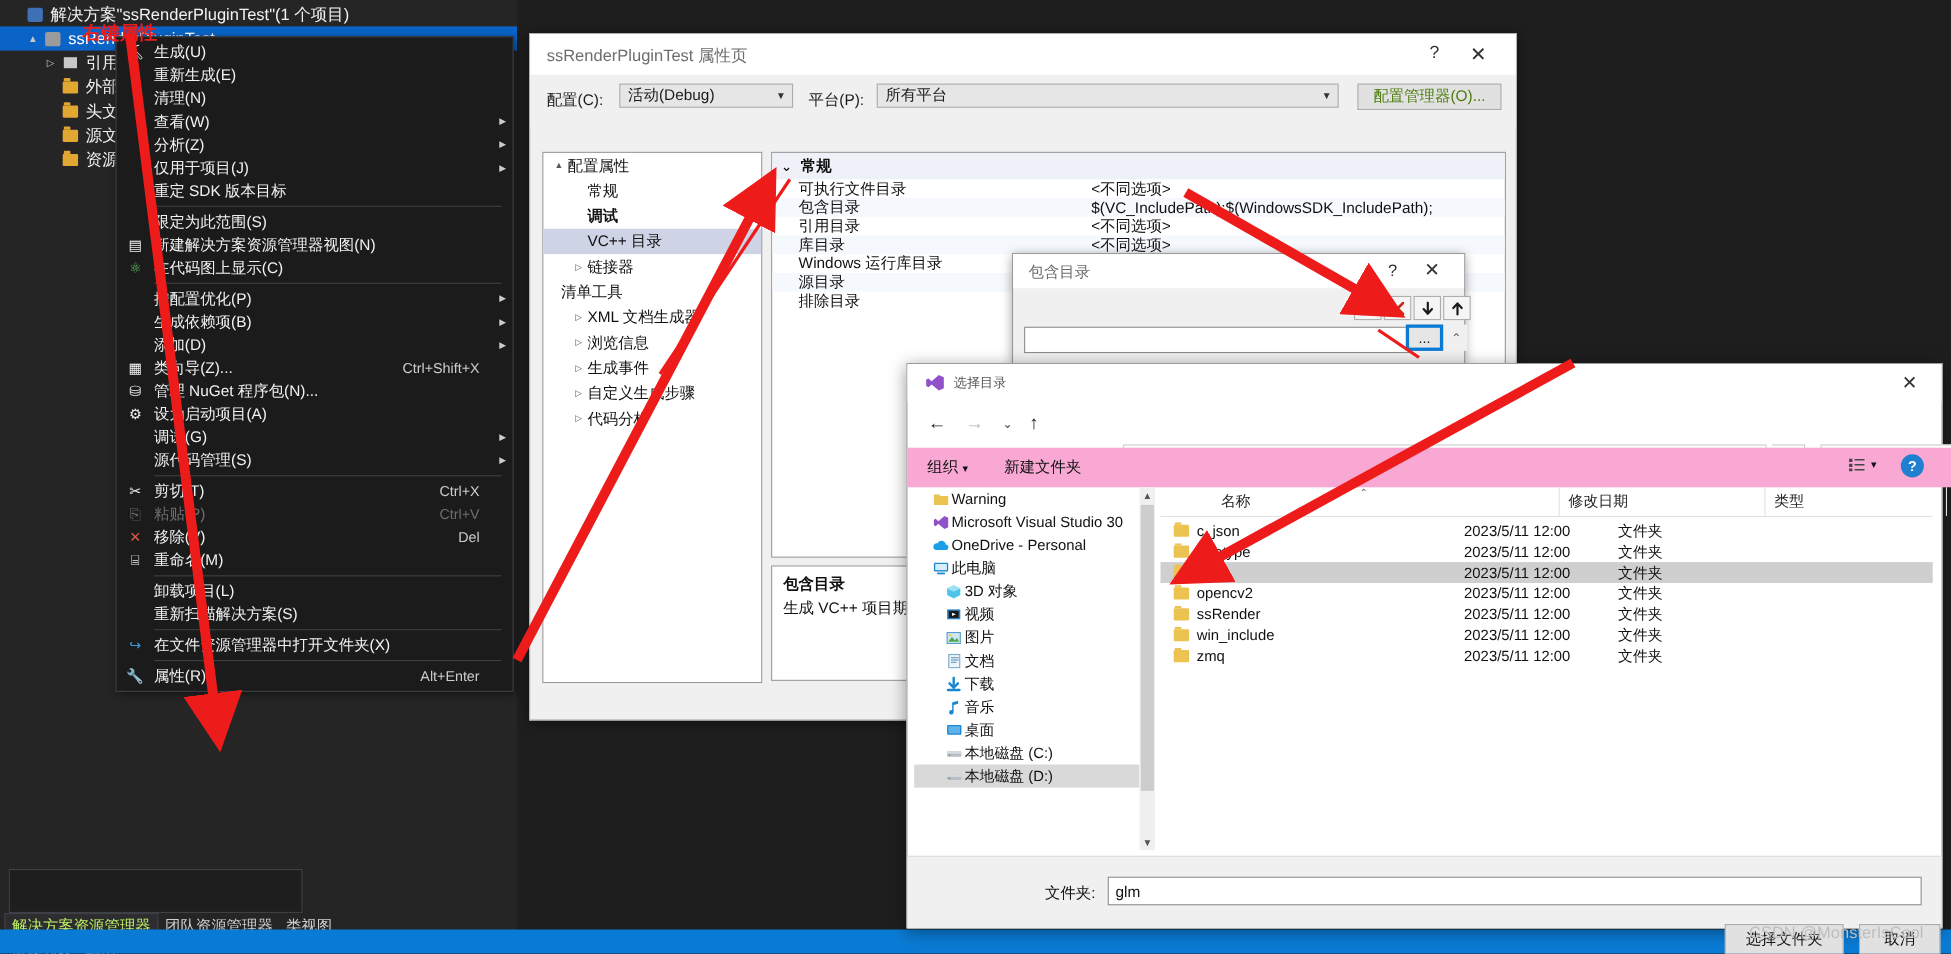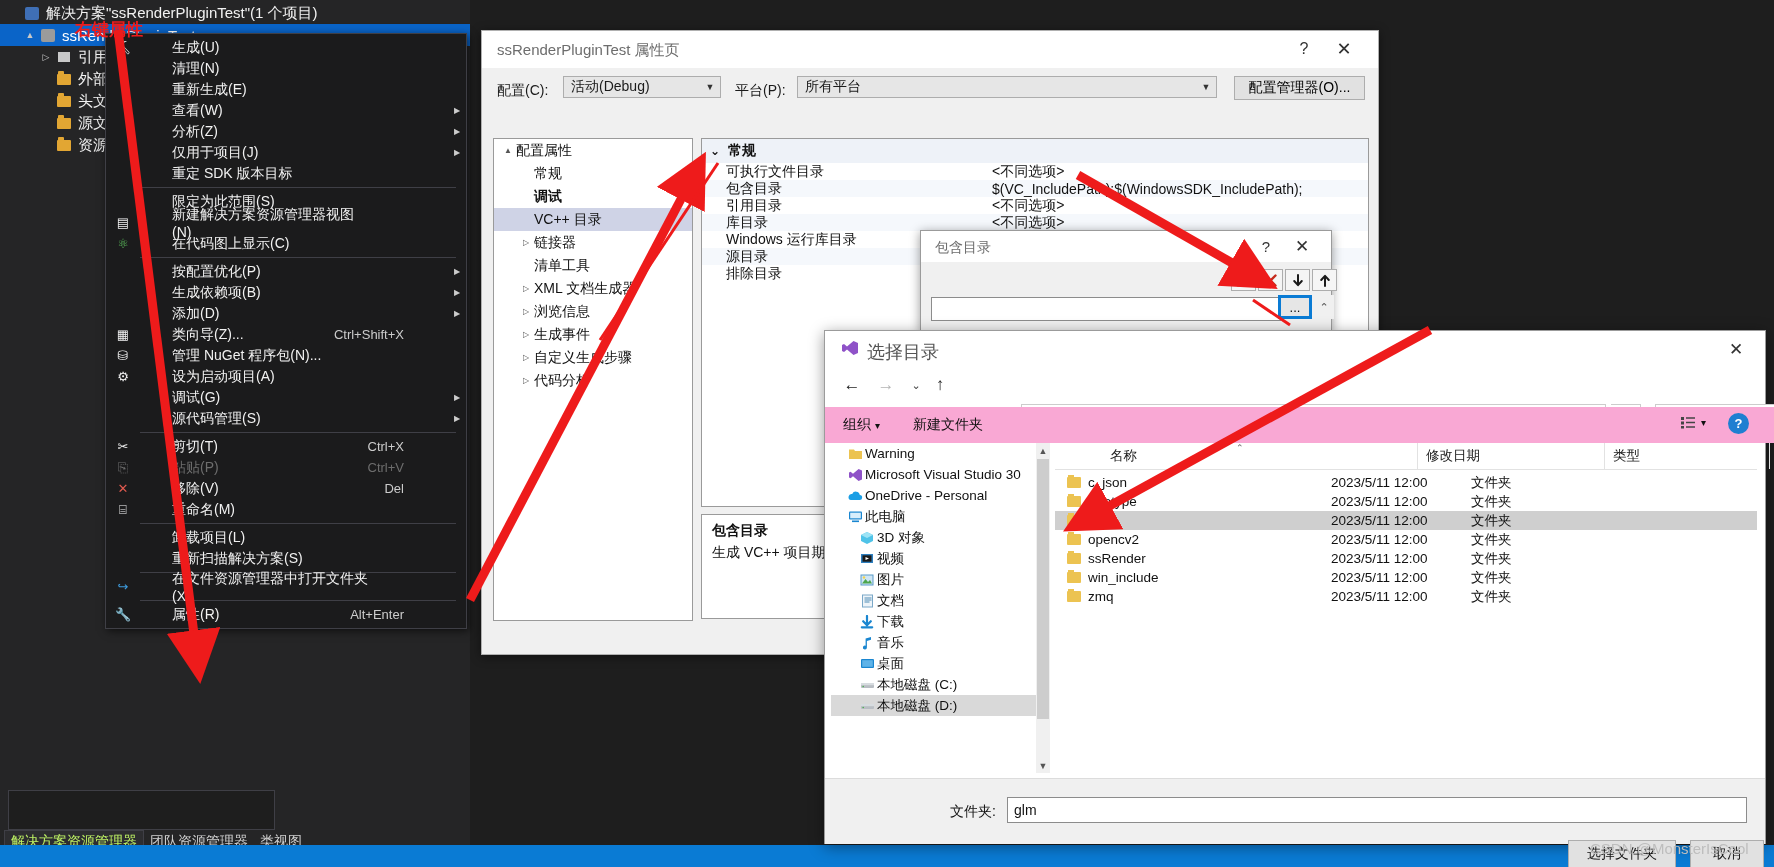--- a/index.html
+++ b/index.html
@@ -36,21 +36,21 @@
   #propdlg-title{position:absolute;left:0;top:0;width:100%;height:37px;background:#ffffff;}
   #propdlg-title .t{position:absolute;left:15px;top:10px;font-size:15px;color:#6d6d6d;}
   .sysbtn{position:absolute;top:6px;width:28px;height:24px;display:flex;align-items:center;justify-content:center;font-size:16px;color:#333;}
   #prop-help{right:60px;}
   #prop-close{right:20px;font-size:18px;}
   #prop-toprow{position:absolute;left:0;top:37px;width:100%;height:47px;background:#f0f0f0;}
   .flbl{font-size:14px;color:#1b1b1b;}
   .combo{border:1px solid #adadad;background:#e6e6e6;height:22px;display:flex;align-items:center;padding:0 2px 0 7px;font-size:14px;color:#1b1b1b;box-sizing:border-box;}
   .combo .cv{flex:1;overflow:hidden;white-space:nowrap;}
   .combo .ca{width:16px;text-align:center;font-size:9px;color:#333;}
-  .btn{border:1px solid #adadad;background:#e1e1e1;font-size:14px;color:#000000;display:flex;align-items:center;justify-content:center;box-sizing:border-box;}
+  .btn{border:1px solid #adadad;background:#e1e1e1;font-size:14px;color:#4d7c0f;display:flex;align-items:center;justify-content:center;box-sizing:border-box;}
 
   #prop-tree{position:absolute;left:11px;top:107px;width:198px;height:481px;background:#ffffff;border:1px solid #9a9a9a;overflow:hidden;}
   .ptrow{height:23px;display:flex;align-items:center;font-size:14px;color:#111;}
   .ptrow.sel{background:#cfd3e6;}
   .ptw{width:16px;flex:0 0 16px;text-align:center;font-size:8px;color:#555;}
 
   #prop-grid{position:absolute;left:219px;top:107px;width:666px;height:367px;background:#ffffff;border:1px solid #9a9a9a;overflow:hidden;}
   .pgcat{height:24px;display:flex;align-items:center;background:#eef2f8;font-size:14px;font-weight:bold;color:#111;}
   .pgrow{height:17px;display:flex;align-items:center;font-size:14px;color:#111;}
   .pgrow.alt{background:#f5f8fc;}
@@ -67,21 +67,21 @@
   #inc-help{position:absolute;right:52px;top:4px;width:26px;height:22px;display:flex;align-items:center;justify-content:center;font-size:15px;color:#333;}
   #inc-close{position:absolute;right:16px;top:4px;width:26px;height:22px;display:flex;align-items:center;justify-content:center;font-size:17px;color:#333;}
   .incbtn{position:absolute;width:25px;height:22px;border:1px solid #adadad;background:#f5f5f5;display:flex;align-items:center;justify-content:center;box-sizing:border-box;}
   #inc-entry{position:absolute;left:10px;top:66px;width:350px;height:24px;background:#ffffff;border:1px solid #8c8c8c;box-sizing:border-box;}
   #inc-dots{position:absolute;left:1278px;top:295px;width:34px;height:24px;border:3px solid #0a7bd4;background:#e6e6e6;display:flex;align-items:center;justify-content:center;font-size:13px;color:#111;box-sizing:border-box;}
   #inc-up{position:absolute;left:1314px;top:295px;width:20px;height:24px;background:#f0f0f0;display:flex;align-items:center;justify-content:center;font-size:11px;color:#555;}
 
   
   #fdlg{left:824px;top:330px;width:940px;height:512px;background:#ffffff;border:1px solid #9b9b9b;box-shadow:0 3px 14px rgba(0,0,0,.4);}
   #fdlg-title{position:absolute;left:0;top:0;width:100%;height:34px;background:#ffffff;}
-  #fdlg-title .t{position:absolute;left:42px;top:9px;font-size:18px;color:#555;}
+  #fdlg-title .t{position:absolute;left:42px;top:9px;font-size:12px;color:#555;}
   #fdlg-icon{position:absolute;left:16px;top:9px;width:18px;height:16px;}
   #fdlg-close{position:absolute;right:14px;top:6px;width:30px;height:24px;display:flex;align-items:center;justify-content:center;font-size:17px;color:#333;}
   #fdlg-nav{position:absolute;left:0;top:34px;width:100%;height:40px;}
   .navbtn{position:absolute;top:6px;width:26px;height:28px;display:flex;align-items:center;justify-content:center;font-size:17px;}
   #crumb{position:absolute;left:196px;top:39px;width:585px;height:28px;border:1px solid #ccc;background:#fff;display:flex;align-items:center;padding:0 4px;box-sizing:border-box;font-size:13.5px;color:#111;}
   #crumb .sep{color:#666;padding:0 6px;font-size:11px;}
   #crumb .cfold{width:13px;height:10px;background:#e2b442;border-radius:1px;margin-right:3px;position:relative;}
   #crumb .cfold:after{content:"";position:absolute;left:1px;top:-3px;width:6px;height:3px;background:#e2b442;border-radius:1px 1px 0 0;}
   #crumb-arrow{margin-left:auto;font-size:10px;color:#333;padding-right:4px;}
   #refreshbtn{position:absolute;left:786px;top:39px;width:30px;height:28px;border:1px solid #ccc;border-left:none;background:#fff;display:flex;align-items:center;justify-content:center;font-size:14px;color:#333;box-sizing:border-box;}
@@ -107,21 +107,21 @@
   .fc{display:flex;align-items:center;box-sizing:border-box;padding-left:8px;overflow:hidden;white-space:nowrap;}
   .rowfold{width:14px;height:11px;background:#ecc351;border-radius:1px;position:relative;margin-right:7px;margin-left:4px;}
   .rowfold:after{content:"";position:absolute;left:1px;top:-3px;width:6px;height:3px;background:#ecc351;border-radius:1px 1px 0 0;}
   #fdlg-footer{position:absolute;left:0;top:447px;width:100%;height:65px;background:#f0f0f0;border-top:1px solid #dcdcdc;}
   #fname-label{position:absolute;left:125px;top:24px;font-size:14px;color:#111;}
   #fname-input{position:absolute;left:182px;top:18px;width:740px;height:26px;background:#fff;border:1px solid #8c8c8c;display:flex;align-items:center;padding-left:6px;box-sizing:border-box;font-size:14px;color:#111;}
   .fbtn{position:absolute;top:-9px;height:28px;border:1px solid #adadad;background:#e1e1e1;display:flex;align-items:center;justify-content:center;font-size:14px;color:#111;box-sizing:border-box;}
 
   
   #ctxmenu{left:105px;top:33px;width:360px;background:#1b1b1c;border:1px solid #3f3f46;box-shadow:2px 2px 8px rgba(0,0,0,.6);padding:3px 0;}
-  .mi{height:21px;display:flex;align-items:center;font-size:14px;color:#f1f1f1;position:relative;gap:32px;}
+  .mi{height:21px;display:flex;align-items:center;font-size:14px;color:#f1f1f1;position:relative;}
   .mi.dis{color:#6d6d6d;}
   .mi .mico{width:34px;flex:0 0 34px;display:flex;align-items:center;justify-content:center;font-size:13px;}
   .mi .mlbl{flex:1;}
   .mi .macc{color:#cccccc;font-size:13px;padding-right:12px;}
   .mi.dis .macc{color:#6d6d6d;}
   .mi .marr{width:18px;flex:0 0 18px;font-size:8px;color:#cccccc;text-align:center;}
   .msep{height:1px;background:#3f3f46;margin:3px 10px 3px 34px;}
 
   
   #annot{left:0;top:0;width:1774px;height:867px;pointer-events:none;}
@@ -229,21 +229,21 @@
         <span>调试</span>
       </div>
       <div class="ptrow sel" style="padding-left: 24px;">
         <span class="ptw"></span>
         <span>VC++ 目录</span>
       </div>
       <div class="ptrow" style="padding-left: 24px;">
         <span class="ptw">▷</span>
         <span>链接器</span>
       </div>
-      <div class="ptrow" style="padding-left: 24px; text-align: center;">
+      <div class="ptrow" style=" text-align: center;">
         <span class="ptw"></span>
         <span>清单工具</span>
       </div>
       <div class="ptrow" style="padding-left: 24px;">
         <span class="ptw">▷</span>
         <span>XML 文档生成器</span>
       </div>
       <div class="ptrow" style="padding-left: 24px;">
         <span class="ptw">▷</span>
         <span>浏览信息</span>
@@ -602,27 +602,27 @@
 
 <div class="abs" id="ctxmenu">
     <div class="mi">
       <span class="mico">⛏</span>
       <span class="mlbl">生成(U)</span>
       <span class="macc"></span>
       <span class="marr"></span>
     </div>
     <div class="mi">
       <span class="mico"></span>
+      <span class="mlbl">重新生成(E)</span>
+      <span class="macc"></span>
+      <span class="marr"></span>
+    </div>
+    <div class="mi">
+      <span class="mico"></span>
       <span class="mlbl">清理(N)</span>
-      <span class="macc"></span>
-      <span class="marr"></span>
-    </div>
-    <div class="mi">
-      <span class="mico"></span>
-      <span class="mlbl">重新生成(E)</span>
       <span class="macc"></span>
       <span class="marr"></span>
     </div>
     <div class="mi">
       <span class="mico"></span>
       <span class="mlbl">查看(W)</span>
       <span class="macc"></span>
       <span class="marr">▶</span>
     </div>
     <div class="mi">

